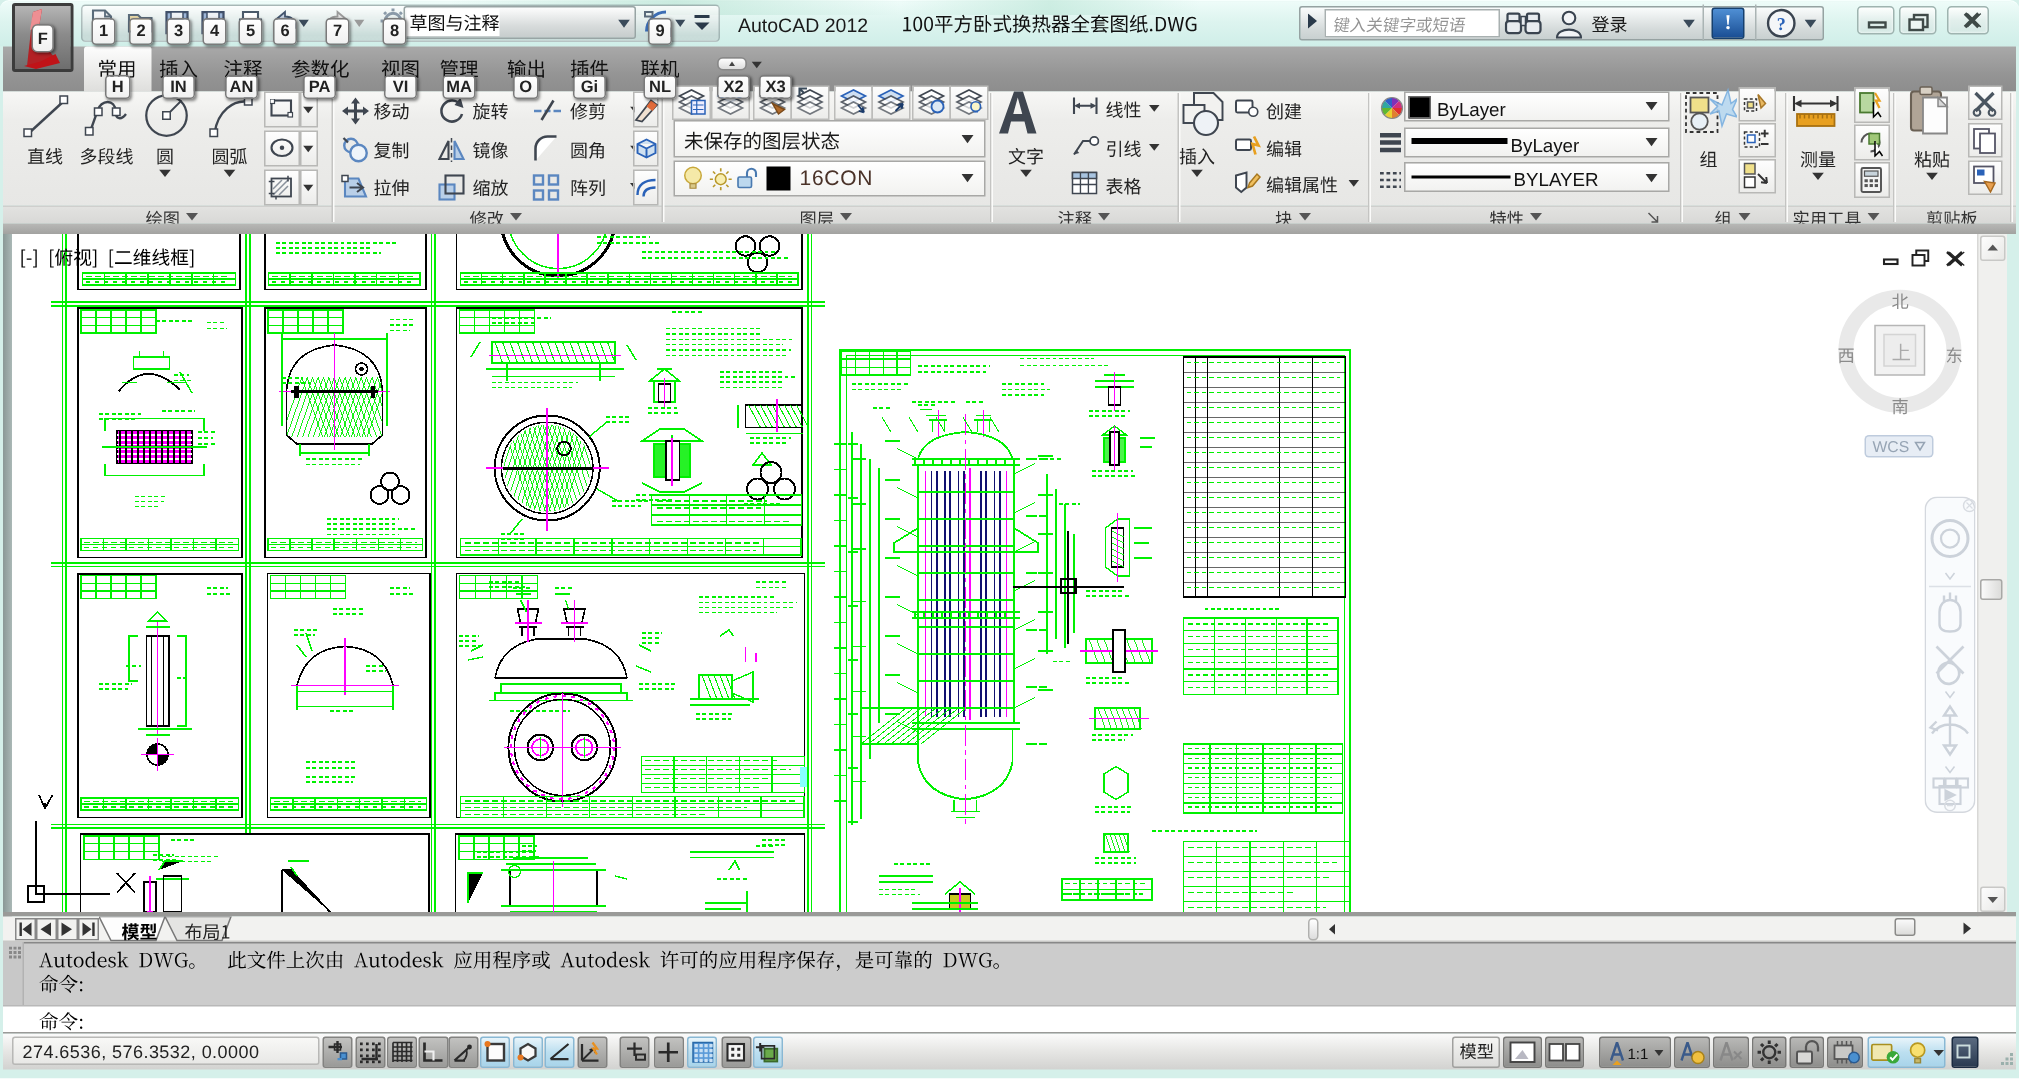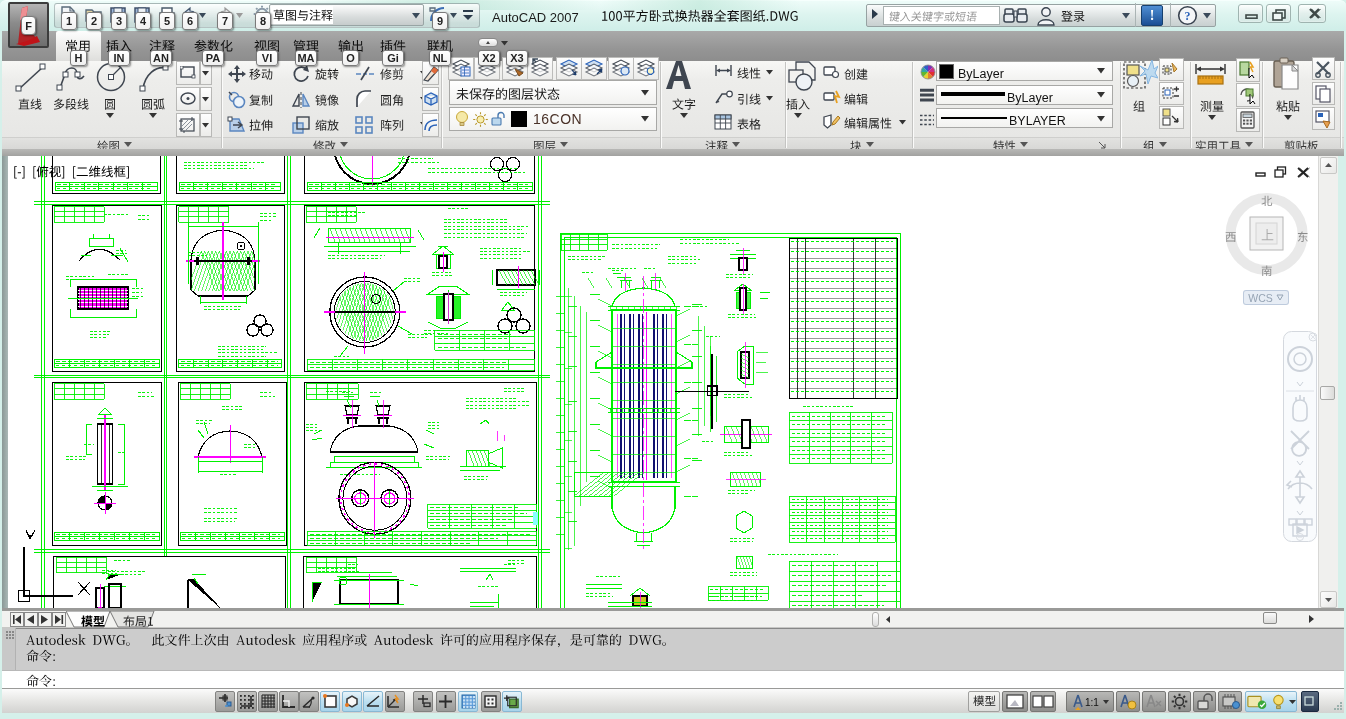--- a/index.html
+++ b/index.html
@@ -119,21 +119,21 @@
     </svg>
 <div class="kt" style="left:61px;top:12px;width:16px;height:18px;">1</div>
 <div class="kt" style="left:86px;top:12px;width:16px;height:18px;">2</div>
 <div class="kt" style="left:111px;top:12px;width:16px;height:18px;">3</div>
 <div class="kt" style="left:135px;top:12px;width:16px;height:18px;">4</div>
 <div class="kt" style="left:159px;top:12px;width:16px;height:18px;">5</div>
 <div class="kt" style="left:182px;top:12px;width:16px;height:18px;">6</div>
 <div class="kt" style="left:217px;top:12px;width:16px;height:18px;">7</div>
 <div class="kt" style="left:255px;top:12px;width:16px;height:18px;">8</div>
 <div class="kt" style="left:432px;top:12px;width:16px;height:18px;">9</div>
-<div style="position:absolute;left:492px;top:8px;"><span style="font-size:13px;color:#1a1a1a;">AutoCAD 2007</span></div>
+<div style="position:absolute;left:492px;top:8px;"><span style="font-size:13px;color:#1a1a1a;">AutoCAD 2012</span></div>
 <div style="position:absolute;left:600px;top:7px;">
       <svg width="200" height="18" viewBox="0 0 200 18">
         <path d="M2.1 13.8H7.4V12.8H5.5V4.3H4.5C4.0 4.6 3.4 4.8 2.6 4.9V5.7H4.3V12.8H2.1Z M11.8 13.9C13.6 13.9 14.8 12.3 14.8 9.0C14.8 5.7 13.6 4.1 11.8 4.1C10.0 4.1 8.9 5.7 8.9 9.0C8.9 12.3 10.0 13.9 11.8 13.9ZM11.8 13.0C10.8 13.0 10.0 11.8 10.0 9.0C10.0 6.2 10.8 5.0 11.8 5.0C12.9 5.0 13.6 6.2 13.6 9.0C13.6 11.8 12.9 13.0 11.8 13.0Z M19.0 13.9C20.9 13.9 22.0 12.3 22.0 9.0C22.0 5.7 20.9 4.1 19.0 4.1C17.2 4.1 16.1 5.7 16.1 9.0C16.1 12.3 17.2 13.9 19.0 13.9ZM19.0 13.0C18.0 13.0 17.2 11.8 17.2 9.0C17.2 6.2 18.0 5.0 19.0 5.0C20.1 5.0 20.9 6.2 20.9 9.0C20.9 11.8 20.1 13.0 19.0 13.0Z M24.9 5.6C25.4 6.6 25.9 7.8 26.1 8.6L27.0 8.3C26.8 7.5 26.3 6.3 25.8 5.3ZM32.5 5.3C32.1 6.2 31.5 7.5 31.0 8.4L31.9 8.6C32.4 7.9 33.0 6.6 33.5 5.6ZM23.3 9.3V10.2H28.6V14.8H29.6V10.2H35.0V9.3H29.6V4.7H34.3V3.7H24.0V4.7H28.6V9.3Z M41.4 3.1C41.7 3.8 42.1 4.6 42.2 5.1H36.5V6.1H40.1C39.9 9.0 39.6 12.4 36.2 14.1C36.5 14.3 36.8 14.6 37.0 14.8C39.4 13.6 40.4 11.4 40.8 9.1H45.5C45.3 12.0 45.0 13.3 44.6 13.6C44.5 13.8 44.3 13.8 44.0 13.8C43.7 13.8 42.7 13.8 41.8 13.7C42.0 13.9 42.1 14.4 42.2 14.6C43.0 14.7 43.9 14.7 44.3 14.7C44.8 14.7 45.2 14.6 45.5 14.2C46.0 13.7 46.2 12.3 46.5 8.6C46.5 8.5 46.5 8.1 46.5 8.1H41.0C41.1 7.4 41.1 6.7 41.1 6.1H47.8V5.1H42.3L43.2 4.7C43.1 4.2 42.7 3.4 42.3 2.8Z M50.9 7.7H54.5V9.8H50.9ZM50.9 10.7H52.9V13.2H50.9ZM50.9 6.8V4.5H52.9V6.8ZM55.8 3.6H49.9V14.1H55.9V13.2H53.8V10.7H55.5V6.8H53.8V4.5H55.8ZM57.1 3.0V14.7H58.0V8.1C58.9 8.9 59.9 9.8 60.4 10.5L61.1 9.8C60.5 9.1 59.3 8.0 58.3 7.2L58.0 7.4V3.0Z M70.9 3.5C71.5 4.0 72.3 4.7 72.7 5.1L73.4 4.5C73.0 4.1 72.2 3.4 71.5 3.0ZM69.0 2.9C69.0 3.7 69.0 4.5 69.1 5.3H62.4V6.2H69.1C69.5 11.1 70.5 14.8 72.7 14.8C73.7 14.8 74.0 14.2 74.2 11.9C73.9 11.8 73.6 11.6 73.4 11.4C73.3 13.1 73.1 13.8 72.8 13.8C71.5 13.8 70.5 10.6 70.1 6.2H74.0V5.3H70.1C70.0 4.5 70.0 3.7 70.0 2.9ZM62.4 13.5 62.7 14.4C64.4 14.1 66.8 13.5 69.0 13.0L68.9 12.1L66.1 12.7V9.1H68.6V8.2H62.8V9.1H65.2V12.9Z M76.8 2.9V5.5H75.3V6.4H76.8V9.3C76.2 9.5 75.6 9.6 75.1 9.8L75.4 10.7L76.8 10.3V13.6C76.8 13.8 76.7 13.8 76.6 13.8C76.4 13.8 76.0 13.8 75.5 13.8C75.6 14.1 75.7 14.5 75.8 14.8C76.5 14.8 77.0 14.8 77.3 14.6C77.6 14.4 77.7 14.2 77.7 13.6V10.0L79.1 9.5L79.0 8.6L77.7 9.0V6.4H78.9V5.5H77.7V2.9ZM81.6 4.8H84.3C84.0 5.3 83.6 5.8 83.3 6.1H80.6C81.0 5.7 81.3 5.3 81.6 4.8ZM79.0 10.0V10.9H82.1C81.6 12.0 80.5 13.2 78.3 14.1C78.5 14.3 78.8 14.6 78.9 14.8C81.1 13.8 82.3 12.6 82.9 11.4C83.7 12.9 85.1 14.1 86.6 14.8C86.7 14.5 87.0 14.2 87.2 14.0C85.7 13.5 84.3 12.3 83.6 10.9H87.0V10.0H86.1V6.1H84.4C84.9 5.6 85.4 5.0 85.7 4.4L85.1 4.0L84.9 4.0H82.1C82.3 3.7 82.5 3.3 82.6 3.0L81.6 2.8C81.2 3.9 80.3 5.3 79.0 6.3C79.2 6.5 79.5 6.8 79.7 7.0L79.9 6.8V10.0ZM80.9 10.0V6.9H82.6V8.3C82.6 8.8 82.6 9.4 82.4 10.0ZM85.1 10.0H83.4C83.5 9.4 83.5 8.8 83.5 8.3V6.9H85.1Z M92.1 12.3C92.3 13.1 92.4 14.1 92.4 14.7L93.3 14.6C93.3 14.0 93.2 13.0 93.0 12.2ZM94.8 12.3C95.1 13.1 95.4 14.1 95.6 14.7L96.5 14.5C96.4 13.9 96.0 12.9 95.7 12.1ZM97.5 12.2C98.1 13.1 98.9 14.2 99.2 14.9L100.1 14.4C99.7 13.8 99.0 12.7 98.3 11.9ZM89.9 12.0C89.5 12.9 88.8 13.9 88.2 14.5L89.1 14.8C89.7 14.2 90.4 13.1 90.8 12.2ZM90.5 2.9V4.7H88.5V5.6H90.5V7.6L88.2 8.2L88.5 9.1L90.5 8.5V10.5C90.5 10.7 90.4 10.7 90.2 10.7C90.1 10.7 89.5 10.7 88.9 10.7C89.0 11.0 89.2 11.3 89.2 11.6C90.0 11.6 90.6 11.6 90.9 11.4C91.2 11.3 91.4 11.0 91.4 10.5V8.3L93.0 7.8L92.9 6.9L91.4 7.3V5.6H92.9V4.7H91.4V2.9ZM95.0 2.8 95.0 4.7H93.2V5.6H94.9C94.9 6.4 94.8 7.2 94.7 7.8L93.6 7.2L93.1 7.9C93.5 8.1 94.0 8.4 94.4 8.7C94.1 9.7 93.5 10.4 92.4 10.9C92.6 11.1 92.9 11.4 93.1 11.6C94.1 11.0 94.8 10.2 95.2 9.2C95.8 9.6 96.4 10.0 96.8 10.3L97.3 9.6C96.8 9.2 96.2 8.8 95.5 8.3C95.7 7.6 95.8 6.6 95.9 5.6H97.6C97.6 9.4 97.6 11.7 99.1 11.7C99.9 11.7 100.2 11.3 100.3 9.8C100.0 9.7 99.7 9.6 99.5 9.4C99.5 10.5 99.4 10.8 99.1 10.8C98.4 10.8 98.4 8.8 98.6 4.7H95.9L95.9 2.8Z M103.2 4.3H105.4V6.1H103.2ZM108.7 4.3H111.1V6.1H108.7ZM108.6 7.5C109.2 7.7 109.8 8.0 110.3 8.3H106.5C106.8 7.9 107.1 7.5 107.3 7.0L106.3 6.9V3.4H102.3V7.0H106.2C106.0 7.4 105.7 7.9 105.4 8.3H101.3V9.2H104.5C103.6 10.0 102.5 10.7 101.0 11.2C101.2 11.4 101.5 11.7 101.6 11.9L102.3 11.6V14.8H103.2V14.4H105.4V14.7H106.3V10.8H103.8C104.6 10.3 105.3 9.8 105.8 9.2H108.2C108.8 9.8 109.5 10.3 110.3 10.8H107.9V14.8H108.8V14.4H111.1V14.7H112.0V11.6L112.7 11.9C112.8 11.6 113.1 11.3 113.3 11.1C111.9 10.7 110.4 10.0 109.4 9.2H113.0V8.3H110.7L111.1 7.9C110.6 7.6 109.8 7.2 109.1 7.0ZM107.8 3.4V7.0H112.0V3.4ZM103.2 13.6V11.7H105.4V13.6ZM108.8 13.6V11.7H111.1V13.6Z M120.1 2.7C118.7 4.8 116.4 6.7 114.0 7.8C114.2 8.0 114.5 8.3 114.7 8.6C115.2 8.3 115.7 8.0 116.2 7.7V8.5H119.6V10.6H116.3V11.4H119.6V13.6H114.6V14.5H125.7V13.6H120.7V11.4H124.2V10.6H120.7V8.5H124.2V7.7C124.7 8.0 125.1 8.3 125.7 8.6C125.8 8.3 126.1 8.0 126.3 7.8C124.2 6.7 122.3 5.3 120.7 3.5L120.9 3.1ZM116.2 7.7C117.7 6.7 119.1 5.5 120.1 4.2C121.4 5.6 122.7 6.7 124.1 7.7Z M134.3 5.0C134.6 5.5 135.1 5.9 135.6 6.4H130.9C131.4 5.9 131.8 5.5 132.2 5.0ZM128.8 14.5C129.2 14.4 129.8 14.3 136.5 14.0C136.8 14.3 137.0 14.6 137.2 14.8L138.1 14.3C137.6 13.7 136.5 12.7 135.7 11.9L134.9 12.4C135.2 12.6 135.5 12.9 135.8 13.2L130.1 13.5C130.8 13.1 131.4 12.5 132.0 11.9H138.9V11.1H131.0V10.2H136.3V9.5H131.0V8.7H136.3V8.0H131.0V7.1H136.3V6.9C137.0 7.5 137.8 7.9 138.6 8.3C138.7 8.0 139.0 7.7 139.2 7.5C137.9 7.0 136.4 6.0 135.4 5.0H138.8V4.1H132.8C133.1 3.8 133.3 3.4 133.4 3.0L132.4 2.9C132.2 3.3 132.0 3.7 131.7 4.1H127.5V5.0H131.0C130.1 6.0 128.8 7.0 127.1 7.7C127.3 7.8 127.6 8.2 127.7 8.4C128.6 8.0 129.3 7.6 130.0 7.1V11.1H127.4V11.9H130.7C130.1 12.5 129.5 13.0 129.3 13.2C129.0 13.4 128.7 13.5 128.5 13.6C128.6 13.8 128.7 14.3 128.8 14.5Z M144.5 10.2C145.6 10.4 146.9 10.8 147.6 11.2L148.0 10.5C147.3 10.2 146.0 9.8 144.9 9.6ZM143.2 11.8C145.0 12.0 147.3 12.5 148.5 13.0L148.9 12.3C147.7 11.8 145.4 11.3 143.7 11.1ZM140.7 3.4V14.8H141.7V14.3H150.6V14.8H151.6V3.4ZM141.7 13.4V4.3H150.6V13.4ZM145.0 4.6C144.4 5.6 143.3 6.7 142.1 7.3C142.3 7.4 142.7 7.7 142.8 7.9C143.2 7.6 143.6 7.3 144.0 7.0C144.4 7.4 144.9 7.8 145.4 8.1C144.3 8.7 143.1 9.0 141.9 9.3C142.1 9.5 142.3 9.8 142.4 10.1C143.6 9.8 145.0 9.3 146.2 8.6C147.3 9.2 148.6 9.7 149.8 9.9C149.9 9.7 150.2 9.4 150.3 9.2C149.2 9.0 148.1 8.6 147.0 8.2C148.0 7.5 148.8 6.8 149.4 5.9L148.8 5.6L148.7 5.6H145.3C145.5 5.4 145.7 5.1 145.8 4.9ZM144.6 6.5 144.6 6.4H148.0C147.5 6.9 146.9 7.3 146.2 7.7C145.6 7.4 145.0 6.9 144.6 6.5Z M153.2 13.1 153.4 14.0C154.6 13.7 156.3 13.3 157.9 12.9L157.8 12.1C156.1 12.5 154.4 12.9 153.2 13.1ZM153.5 8.3C153.7 8.2 154.0 8.1 155.7 7.9C155.1 8.7 154.5 9.4 154.3 9.7C153.9 10.2 153.6 10.5 153.3 10.5C153.4 10.8 153.5 11.2 153.6 11.4V11.4L153.6 11.4C153.9 11.2 154.4 11.1 157.9 10.4C157.9 10.2 157.8 9.8 157.9 9.6L155.0 10.1C156.0 9.0 157.0 7.6 157.9 6.2L157.1 5.7C156.8 6.1 156.6 6.6 156.3 7.0L154.5 7.2C155.3 6.1 156.1 4.7 156.7 3.3L155.8 2.8C155.2 4.4 154.2 6.1 153.9 6.6C153.6 7.0 153.4 7.3 153.2 7.4C153.3 7.6 153.4 8.1 153.5 8.3ZM158.4 14.8C158.6 14.7 159.0 14.5 161.7 13.6C161.6 13.4 161.6 13.0 161.5 12.7L159.3 13.4V8.8H161.7C162.0 12.3 162.6 14.7 163.9 14.7C164.7 14.7 165.1 14.1 165.2 12.2C165.0 12.1 164.6 11.9 164.4 11.7C164.4 13.1 164.3 13.8 164.0 13.8C163.3 13.8 162.8 11.8 162.6 8.8H164.8V7.9H162.6C162.5 6.8 162.5 5.6 162.5 4.3C163.3 4.1 164.0 3.9 164.6 3.7L163.9 3.0C162.6 3.4 160.4 3.8 158.4 4.1V13.2C158.4 13.7 158.1 13.9 157.9 14.1C158.1 14.2 158.3 14.6 158.4 14.8ZM161.6 7.9H159.3V4.8C160.0 4.7 160.8 4.6 161.5 4.4C161.5 5.7 161.6 6.8 161.6 7.9Z M167.5 13.9C167.9 13.9 168.3 13.6 168.3 13.1C168.3 12.5 167.9 12.1 167.5 12.1C167.0 12.1 166.6 12.5 166.6 13.1C166.6 13.6 167.0 13.9 167.5 13.9Z M170.6 13.8H173.0C175.9 13.8 177.4 12.0 177.4 9.0C177.4 5.9 175.9 4.3 173.0 4.3H170.6ZM171.8 12.8V5.2H172.8C175.1 5.2 176.2 6.6 176.2 9.0C176.2 11.4 175.1 12.8 172.8 12.8Z M180.6 13.8H182.0L183.4 8.0C183.6 7.3 183.7 6.6 183.9 5.9H183.9C184.1 6.6 184.2 7.3 184.4 8.0L185.8 13.8H187.3L189.3 4.3H188.1L187.1 9.4C186.9 10.5 186.7 11.5 186.6 12.5H186.5C186.3 11.5 186.1 10.5 185.8 9.4L184.5 4.3H183.4L182.1 9.4C181.8 10.5 181.6 11.5 181.4 12.5H181.3C181.2 11.5 181.0 10.5 180.8 9.4L179.8 4.3H178.5Z M194.7 13.9C195.9 13.9 197.0 13.5 197.6 12.8V8.8H194.5V9.8H196.5V12.3C196.1 12.7 195.5 12.9 194.8 12.9C192.7 12.9 191.6 11.4 191.6 9.0C191.6 6.6 192.9 5.1 194.8 5.1C195.7 5.1 196.4 5.5 196.8 6.0L197.5 5.3C196.9 4.7 196.1 4.1 194.7 4.1C192.2 4.1 190.4 5.9 190.4 9.0C190.4 12.1 192.2 13.9 194.7 13.9Z" fill="#111"></path>
       </svg>
     </div>
 <div class="abs" style="left:866px;top:4px;width:350px;height:23px;
 background:linear-gradient(180deg,#fafcfc,#d4dada 70%,#c8d0d0);border:1px solid #96a2a2;border-radius:2px;"></div>
 <svg class="abs" style="left:871px;top:9px" width="8" height="11">
       <path d="M1 0 L7 5 L1 10z" fill="#2a3a4a"></path>
     </svg>
@@ -1513,20 +1513,23 @@
       </svg>
     </div>
 <div class="abs" style="left:2px;top:670px;width:1342px;height:18px;background:#ffffff;border-top:1px solid #b8b8b8;"></div>
 <div style="position:absolute;left:25px;top:671.5px;">
       <svg width="32" height="18" viewBox="0 0 32 18">
         <path d="M4.7 6.7 4.8 7.1H9.9C10.1 7.1 10.2 7.0 10.2 6.9C9.8 6.5 9.1 6.0 9.1 6.0L8.6 6.7ZM7.8 3.5C8.7 5.2 10.7 6.8 12.9 7.7C13.0 7.4 13.3 7.1 13.6 7.0L13.7 6.8C11.4 6.0 9.2 4.8 8.0 3.4C8.3 3.4 8.5 3.3 8.5 3.1L7.0 2.8C6.3 4.5 3.6 6.8 1.4 7.9L1.5 8.1C4.0 7.1 6.5 5.2 7.8 3.5ZM3.0 8.6V13.9H3.1C3.5 13.9 3.8 13.7 3.8 13.6V12.5H6.0V13.5H6.1C6.4 13.5 6.8 13.2 6.8 13.2V9.1C7.0 9.1 7.2 9.0 7.3 8.9L6.3 8.1L5.9 8.6H3.9L3.0 8.2ZM6.0 12.1H3.8V9.0H6.0ZM8.1 8.6V14.8H8.3C8.6 14.8 8.9 14.5 8.9 14.5V8.9H11.3V12.4C11.3 12.6 11.3 12.6 11.1 12.6C10.8 12.6 9.8 12.6 9.8 12.6V12.8C10.3 12.8 10.6 12.9 10.7 13.0C10.9 13.2 10.9 13.4 10.9 13.6C12.0 13.5 12.2 13.1 12.2 12.5V9.1C12.4 9.0 12.6 8.9 12.7 8.8L11.6 8.1L11.2 8.6H9.0L8.1 8.2Z M19.5 6.2 19.4 6.3C19.9 6.8 20.5 7.7 20.6 8.4C21.5 9.0 22.2 7.2 19.5 6.2ZM20.8 3.6C21.7 5.5 23.7 7.3 25.8 8.4C25.9 8.0 26.3 7.7 26.7 7.6L26.7 7.4C24.5 6.5 22.2 5.1 21.0 3.4C21.4 3.4 21.5 3.3 21.6 3.2L19.9 2.8C19.2 4.6 16.5 7.4 14.3 8.7L14.4 8.9C16.9 7.7 19.5 5.5 20.8 3.6ZM18.1 11.5 18.0 11.7C19.3 12.4 21.1 13.8 21.7 14.8C22.6 15.1 22.9 13.9 21.0 12.8C22.2 11.9 23.7 10.6 24.5 9.8C24.8 9.7 25.0 9.7 25.1 9.6L24.1 8.6L23.5 9.2H15.9L16.1 9.6H23.4C22.7 10.5 21.6 11.7 20.8 12.6C20.1 12.2 19.2 11.9 18.1 11.5Z M29.1 14.0C29.6 14.0 29.9 13.6 29.9 13.2C29.9 12.7 29.6 12.4 29.1 12.4C28.7 12.4 28.3 12.7 28.3 13.2C28.3 13.6 28.7 14.0 29.1 14.0ZM29.1 8.8C29.6 8.8 29.9 8.5 29.9 8.0C29.9 7.6 29.6 7.2 29.1 7.2C28.7 7.2 28.3 7.6 28.3 8.0C28.3 8.5 28.7 8.8 29.1 8.8Z" fill="#000"></path>
       </svg>
     </div>
 <div class="abs" style="left:2px;top:688px;width:1342px;height:25px;
 background:linear-gradient(180deg,#fbfbfb,#e8e8e6 45%,#d2d2d0);border-top:1px solid #9a9a98;"></div>
+<div class="abs" style="left:8px;top:691px;width:205px;height:19px;background:linear-gradient(#f8f8f6,#e8e8e6);
+border:1px solid #b8b8b6;border-radius:2px;color:#222;font-size:12px;font-family:'Liberation Sans';
+display:flex;align-items:center;padding-left:6px;letter-spacing:.3px;">274.6536, 576.3532, 0.0000</div>
 <div class="abs" style="left:215.2px;top:691px;width:20px;height:21px;background:linear-gradient(180deg,#c2c2c0,#9a9a98);
 border:1px solid #828280;border-radius:2px;display:flex;align-items:center;justify-content:center;">
       <svg width="17" height="17" viewBox="0 0 17 17">
         <path d="M8 1 v8 M2 5 h9" stroke="#2a2a2a" stroke-width="1.6"></path>
         <rect x="6" y="3" width="4" height="4" fill="none" stroke="#2a2a2a"></rect>
         <rect x="10" y="9" width="4" height="4" fill="#4a90d0" stroke="#2a5a90"></rect>
         <path d="M8 13 h3" stroke="#4a90d0" stroke-width="1.5"></path>
       </svg>
     </div>
 <div class="abs" style="left:236.6px;top:691px;width:20px;height:21px;background:linear-gradient(180deg,#c2c2c0,#9a9a98);

